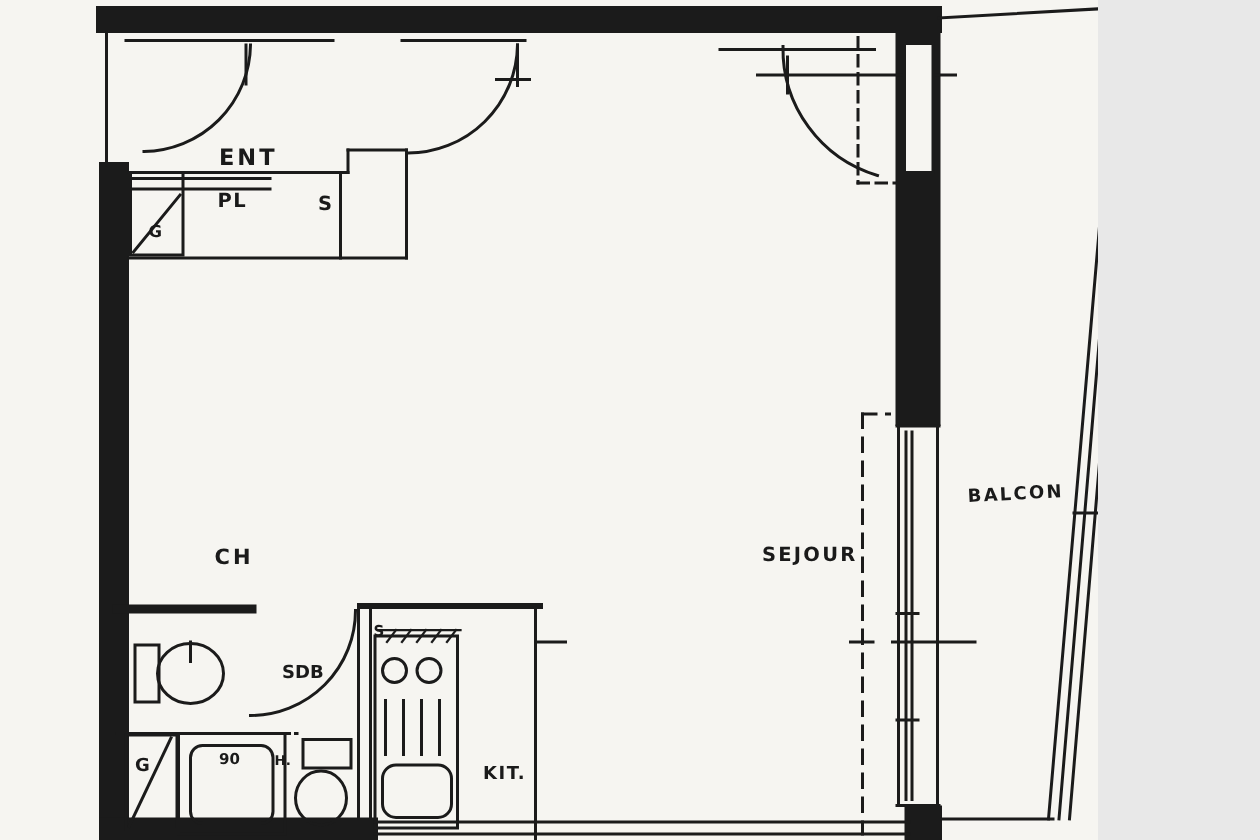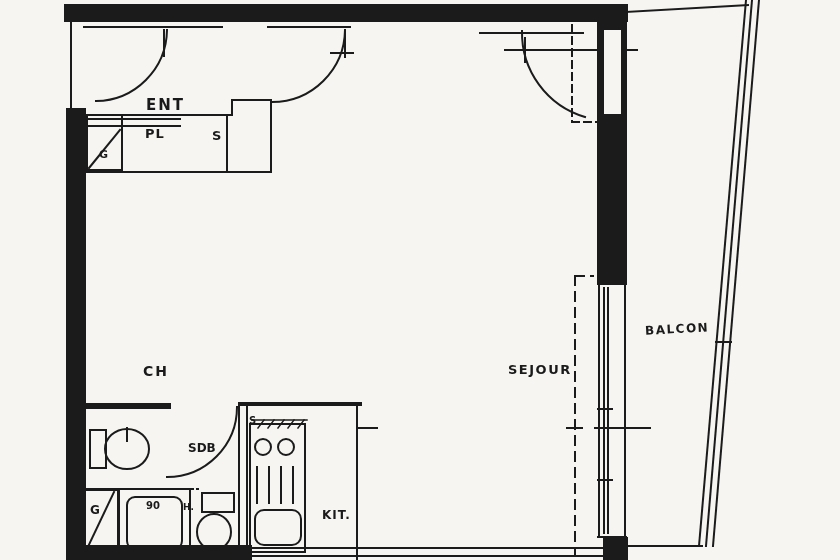--- a/index.html
+++ b/index.html
@@ -1,16 +1,16 @@
 <!DOCTYPE html>
 <html><head>
 <meta charset="utf-8">
 <style>
   html,body{margin:0;padding:0;background:#e8e8e8;}
-  .page{width:840px;height:560px;position:relative;background:#f6f5f1;overflow:hidden;}
+  .page{width:732px;height:560px;position:relative;background:#f6f5f1;overflow:hidden;}
   svg{display:block;}
   text{font-family:"DejaVu Sans","Liberation Sans",sans-serif;font-weight:600;fill:#1a1a1a;}
 </style>
 </head>
 <body>
 
 <div class="page">
 <svg width="840" height="560" viewBox="0 0 840 560">
 
   <rect x="0" y="0" width="840" height="560" fill="#f6f5f1"></rect>

